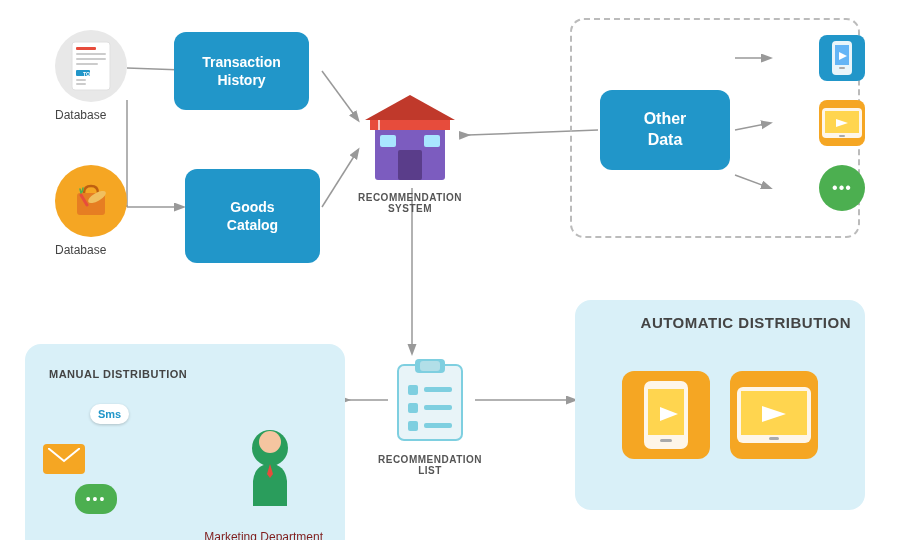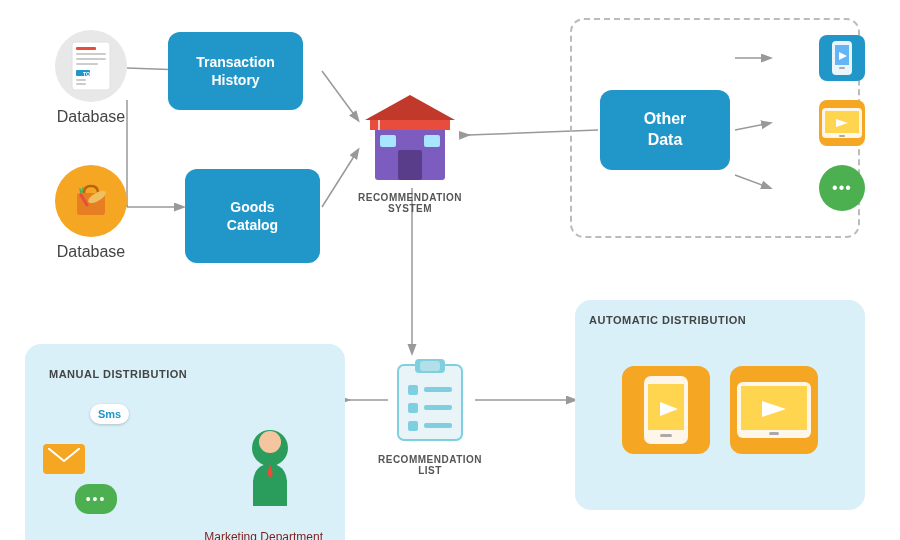--- a/index.html
+++ b/index.html
@@ -52,21 +52,21 @@
     .db-icon-grocery {
       background: #f5a623;
       top: 165px;
       left: 55px;
     }
 
     
     .transaction-box {
       position: absolute;
       top: 32px;
-      left: 168px;
+      left: 174px;
       width: 135px;
       height: 78px;
     }
 
     
     .goods-box {
       position: absolute;
       top: 169px;
       left: 185px;
       width: 135px;
@@ -210,25 +210,26 @@
       top: 300px;
       left: 575px;
       width: 290px;
       height: 210px;
       background: #d9f0f8;
       border-radius: 16px;
       padding: 14px;
     }
 
     .auto-dist-label {
-      font-size: 11px;
+      font-size: 15px;
       font-weight: bold;
       color: #444;
       letter-spacing: 0.5px;
       margin-bottom: 6px;
+      text-align: right;
     }
 
     
     .sms-bubble {
       position: absolute;
       background: #ffffff;
       border-radius: 10px;
       padding: 4px 8px;
       font-size: 11px;
       font-weight: bold;
@@ -281,23 +282,22 @@
       position: absolute;
       top: 0;
       left: 0;
       width: 900px;
       height: 540px;
       pointer-events: none;
     }
 
     .db-label {
       position: absolute;
-      font-size: 16px;
+      font-size: 12px;
       color: #444;
-      text-align: center;
     }
   </style>
 </head>
 <body>
 
 <div class="diagram">
 
   <svg class="arrows-svg">
 
     <line x1="127" y1="68" x2="183" y2="70" stroke="#999" stroke-width="1.5" marker-end="url(#arrow)"></line>

